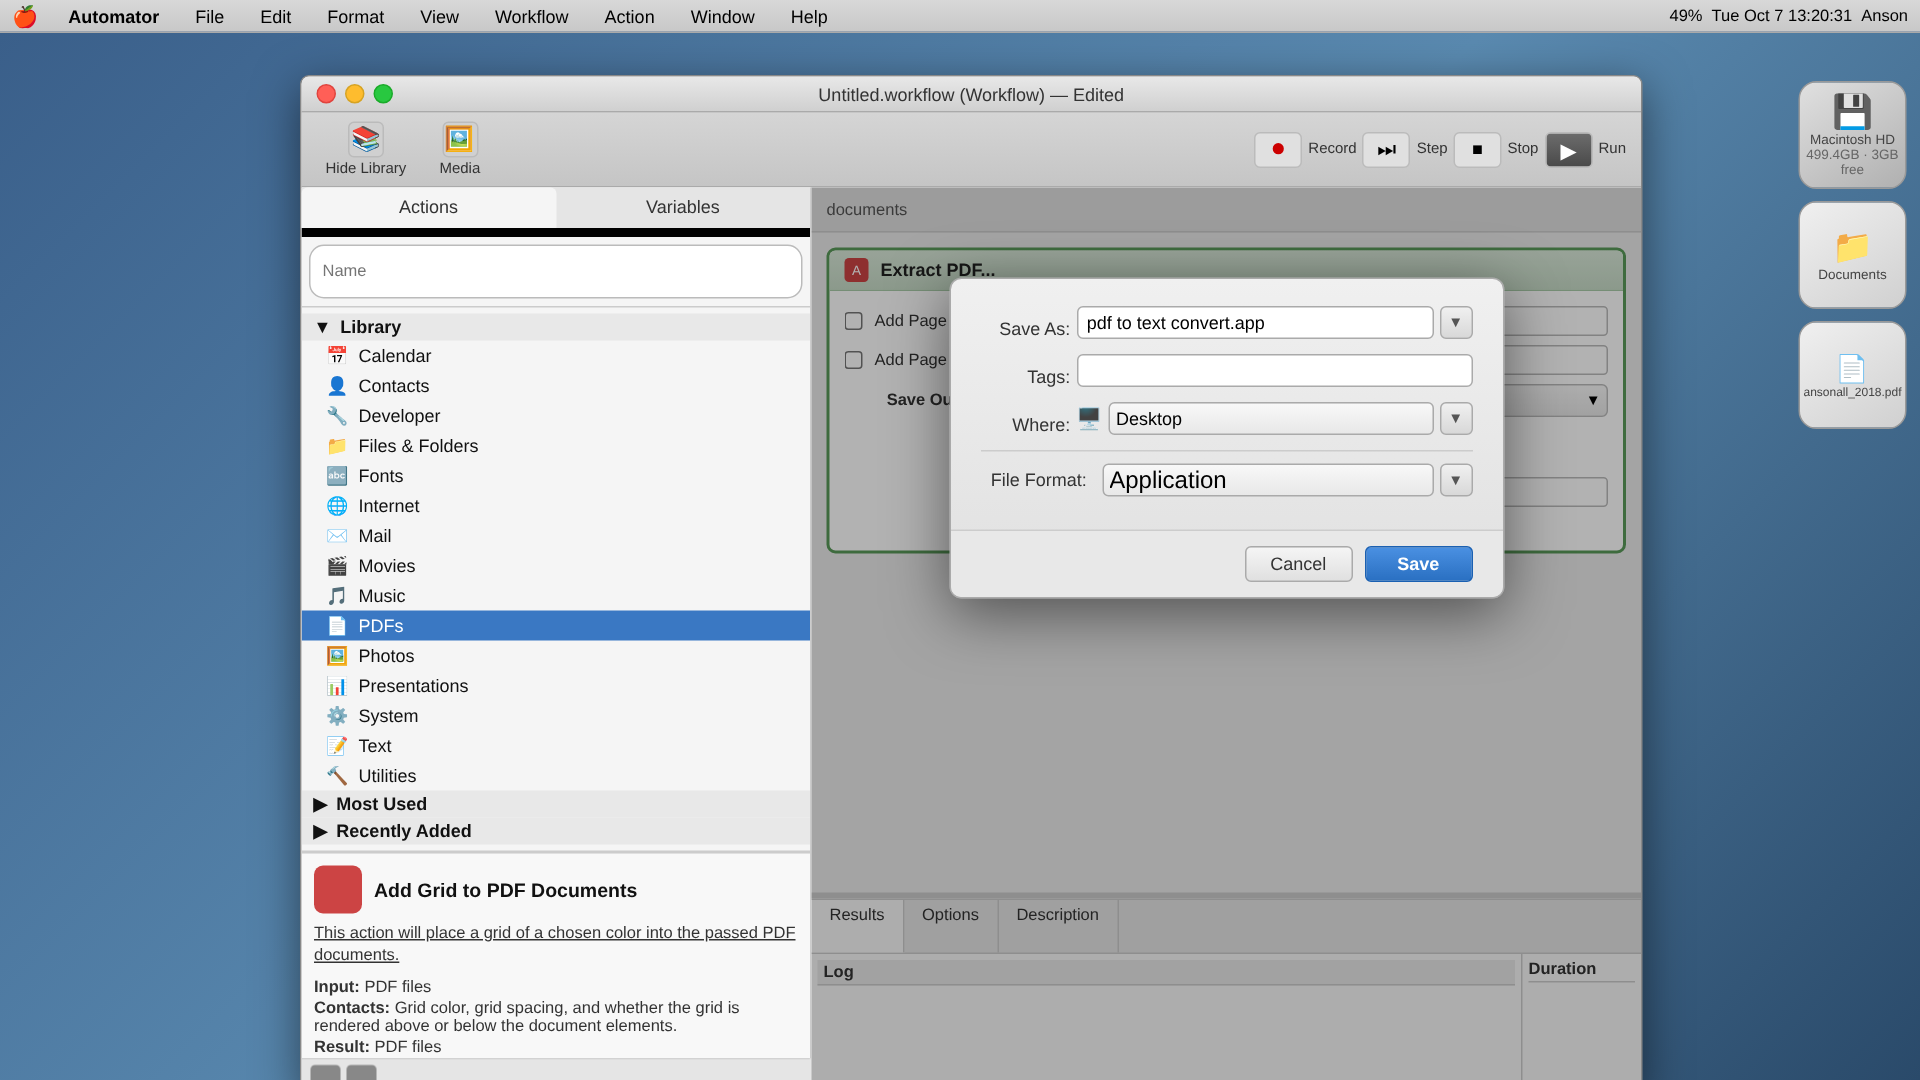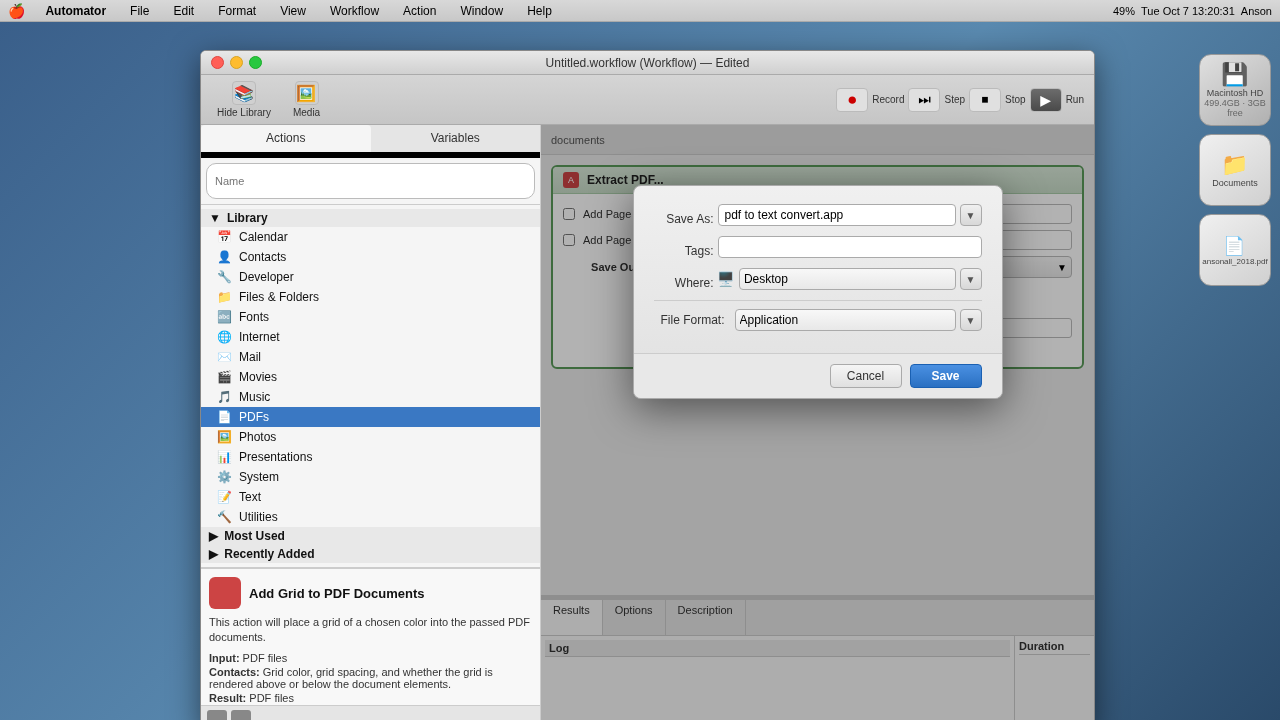--- a/index.html
+++ b/index.html
@@ -296,20 +296,21 @@
     .info-title {
       font-size: 13px;
       font-weight: 600;
       color: #111;
     }
     .info-desc {
       font-size: 11px;
       color: #333;
       margin-bottom: 6px;
       line-height: 1.4;
+      text-decoration: underline;
     }
     .info-row {
       font-size: 11px;
       color: #333;
       margin-bottom: 2px;
     }
     .info-label {
       font-weight: 600;
       display: inline;
     }
@@ -490,21 +491,21 @@
     .format-select-wrapper {
       display: flex;
       align-items: center;
       gap: 4px;
     }
     .format-select {
       width: 221px;
       height: 22px;
       border: 1px solid #aaa;
       border-radius: 4px;
-      font-size: 12px;
+      font-size: 16px;
       background: linear-gradient(to bottom, #f8f8f8, #e8e8e8);
       padding: 0 4px;
       outline: none;
       appearance: none;
       -webkit-appearance: none;
     }
     .format-arrow {
       width: 22px; height: 22px;
       background: linear-gradient(to bottom, #f0f0f0, #d8d8d8);
       border: 1px solid #aaa;

